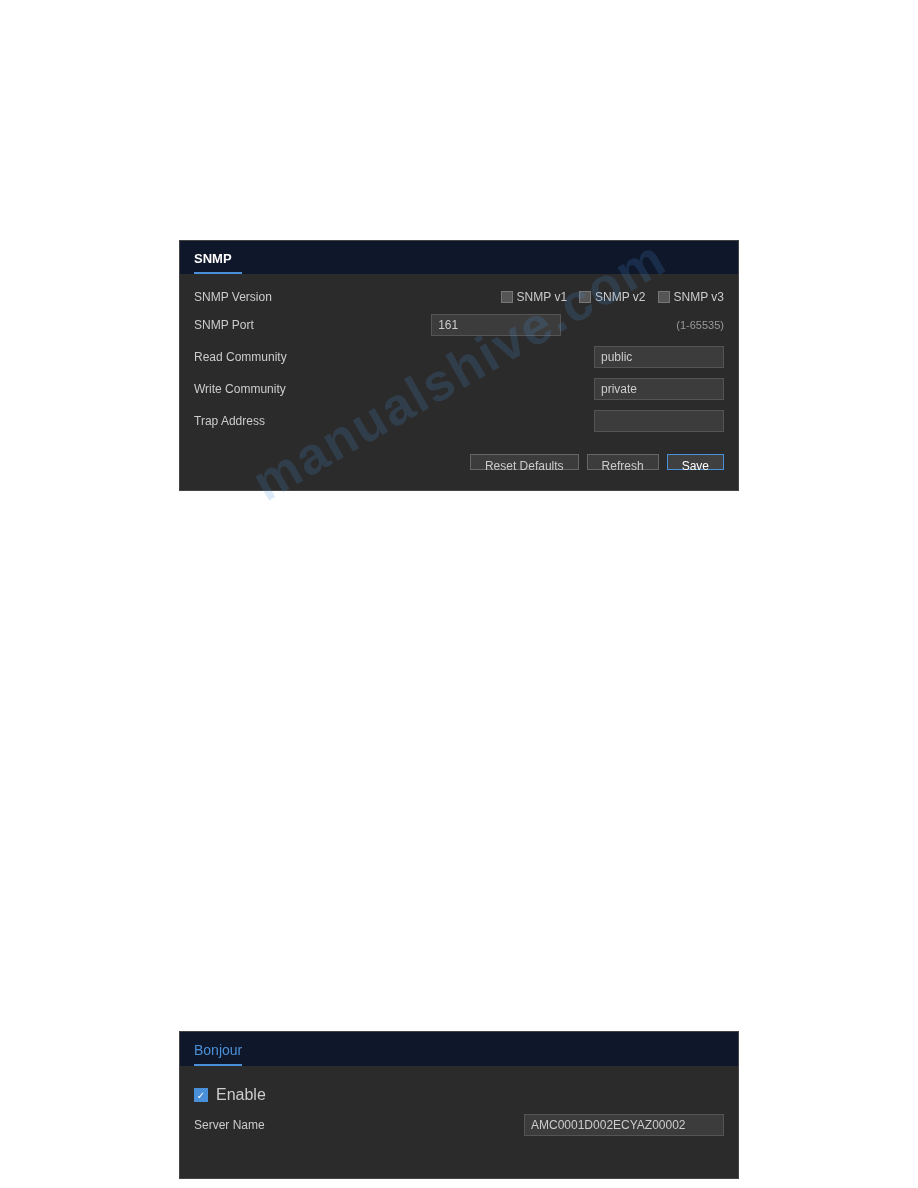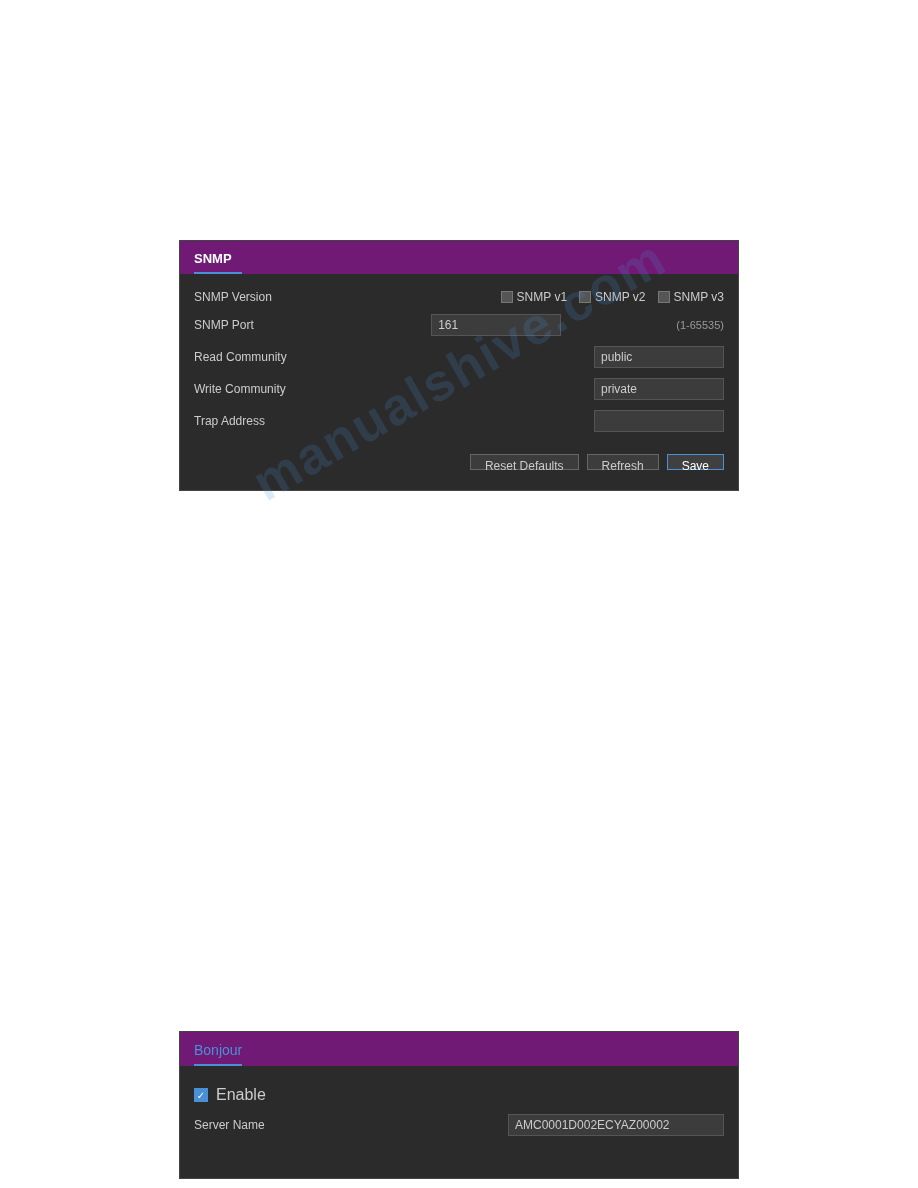--- a/index.html
+++ b/index.html
@@ -25,21 +25,21 @@
     
     .snmp-panel {
       width: 560px;
       background: #2b2b2b;
       border: 1px solid #444;
       margin-top: 120px;
       padding-bottom: 16px;
     }
 
     .panel-title-bar {
-      background: #701a75;
+      background: #0f172a;
       padding: 10px 2px 0 14px;
     }
 
     .panel-title {
       color: #ffffff;
       font-size: 13px;
       font-weight: bold;
       padding-bottom: 6px;
     }
 
@@ -278,21 +278,21 @@
         </div>
         <div class="panel-body">
 
           <div class="enable-row">
             <div class="enable-checkbox">✓</div>
             <span class="enable-label">Enable</span>
           </div>
 
           <div class="form-row">
             <div class="form-label">Server Name</div>
-            <input class="form-input" type="text" style="width: 216px;" value="AMC0001D002ECYAZ00002">
+            <input class="form-input" type="text" style="width: 200px;" value="AMC0001D002ECYAZ00002">
           </div>
         </div>
 
         <div class="button-row">
           
           
           
         </div>
       </div>
     </div>

